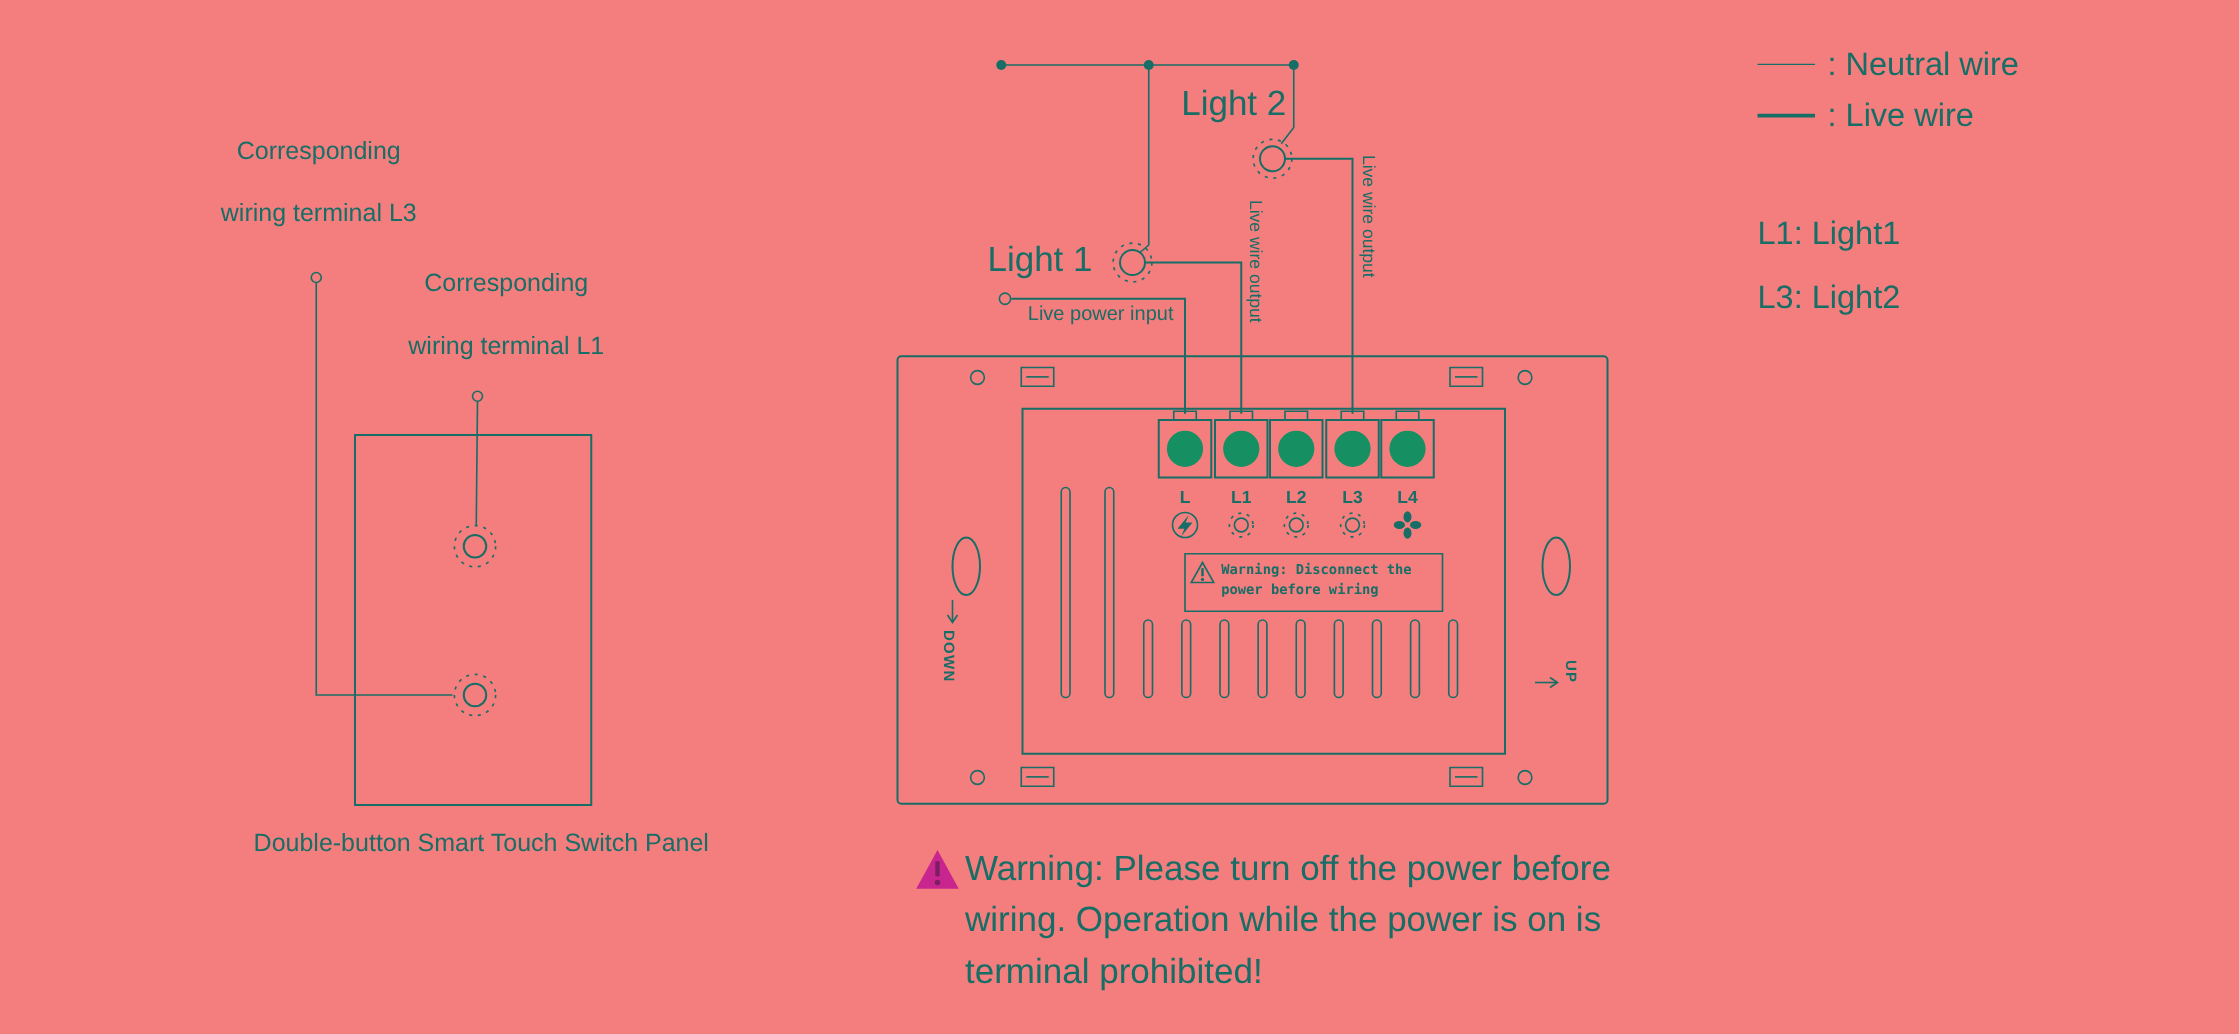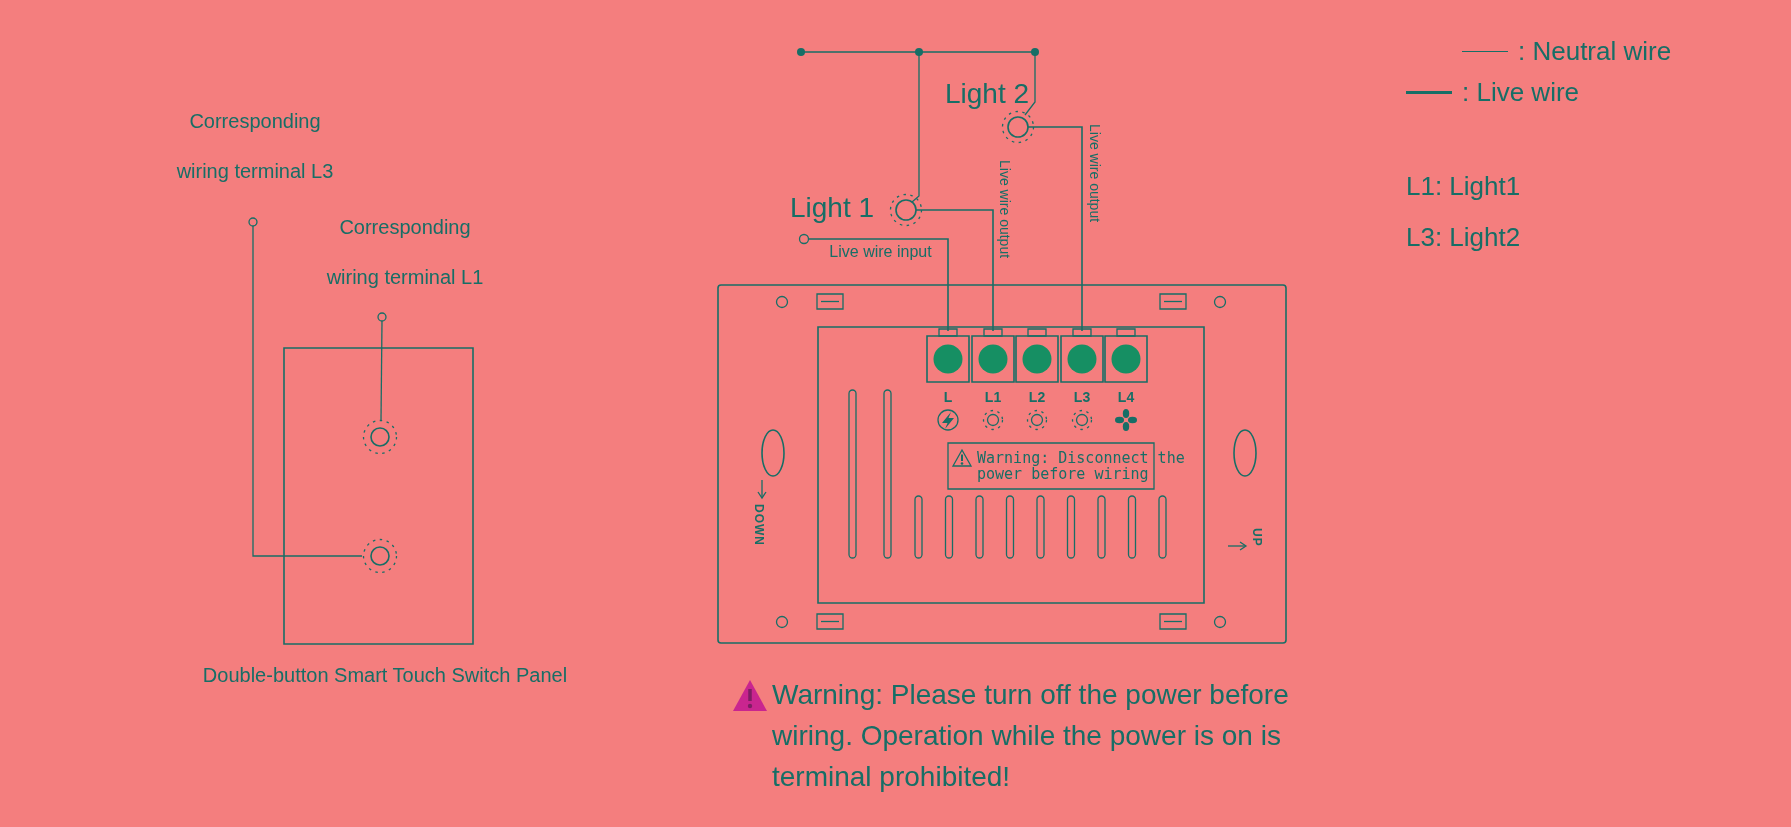--- a/index.html
+++ b/index.html
@@ -20,21 +20,21 @@
   .magline{stroke:var(--magenta_accent);stroke-width:3.5px;fill:none;}
   .magdot{fill:var(--magenta_accent);stroke:none;}
   .txt{position:absolute;color:var(--ink);white-space:nowrap;}
   .center{text-align:center;}
   .t30{font-size:20px;}
   .t28{font-size:28px;}
   .t26{font-size:26px;}
   .t16{font-size:16px;}
   .t14{font-size:14px;font-weight:bold;}
   .t12{font-size:12px;font-weight:bold;letter-spacing:1px;}
-  .mono{font-family:"DejaVu Sans Mono",monospace;font-size:15px;font-weight:normal;letter-spacing:0;}
+  .mono{font-family:"DejaVu Sans Mono",monospace;font-size:11px;font-weight:bold;letter-spacing:0;}
   .vert{writing-mode:vertical-rl;}
   .legend-row{position:absolute;display:flex;align-items:center;gap:10px;color:var(--ink);}
   .line-sample{display:inline-block;width:46px;height:0;}
   .line-sample.thin-line{border-top:1.6px solid var(--ink);}
   .line-sample.thick-line{border-top:3.2px solid var(--ink);}
 </style>
 </head>
 <body>
 
 <div class="canvas">
@@ -196,43 +196,43 @@
       <circle class="magdot" cx="750" cy="706" r="2.2"></circle>
     </g>
   </svg>
 
   <div class="txt t30 center" style="left:95px;top:110px;width:320px">Corresponding</div>
   <div class="txt t30 center" style="left:95px;top:160px;width:320px">wiring terminal L3</div>
   <div class="txt t30 center" style="left:245px;top:216px;width:320px">Corresponding</div>
   <div class="txt t30 center" style="left:245px;top:266px;width:320px">wiring terminal L1</div>
   <div class="txt t30 center" style="left:85px;top:664px;width:600px">Double-button Smart Touch Switch Panel</div>
 
-  <div class="txt t28 center" style="left:917px;top:78px;width:140px">Light 2</div>
+  <div class="txt t28 center" style="left:917px;top:67px;width:140px">Light 2</div>
   <div class="txt t28 center" style="left:757px;top:192px;width:150px">Light 1</div>
-  <div class="txt t16 center" style="left:818px;top:243px;width:125px">Live wire input</div>
+  <div class="txt t16 center" style="left:818px;top:243px;width:125px">Live power input</div>
   <div class="txt vert" style="left:997px;top:160px;font-size:14px">Live wire output</div>
   <div class="txt vert" style="left:1087px;top:124px;font-size:14px">Live wire output</div>
 
   <div class="txt t14 center" style="left:926px;top:389px;width:44px">L</div>
   <div class="txt t14 center" style="left:971px;top:389px;width:44px">L1</div>
   <div class="txt t14 center" style="left:1015px;top:389px;width:44px">L2</div>
   <div class="txt t14 center" style="left:1060px;top:389px;width:44px">L3</div>
   <div class="txt t14 center" style="left:1104px;top:389px;width:44px">L4</div>
 
   <div class="txt mono" style="left:977px;top:449px">Warning: Disconnect the</div>
   <div class="txt mono" style="left:977px;top:465px">power before wiring</div>
 
   <div class="txt t12 vert" style="left:752px;top:504px">DOWN</div>
   <div class="txt t12 vert" style="left:1250px;top:528px">UP</div>
 
   <div class="txt t28" style="left:772px;top:720px">wiring. Operation while the power is on is</div>
   <div class="txt t28" style="left:772px;top:679px">Warning: Please turn off the power before</div>
   <div class="txt t28" style="left:772px;top:761px">terminal prohibited!</div>
 
-  <div class="legend-row t26" style="left:1462px;top:36px">
+  <div class="legend-row t26" style="left:1406px;top:36px">
     <span class="line-sample thin-line"></span>
     <span>:  Neutral wire</span>
   </div>
   <div class="legend-row t26" style="left:1406px;top:77px">
     <span class="line-sample thick-line"></span>
     <span>:  Live wire</span>
   </div>
   <div class="legend-row t26" style="left:1406px;top:171px">
     <span>L1:  Light1</span>
   </div>

